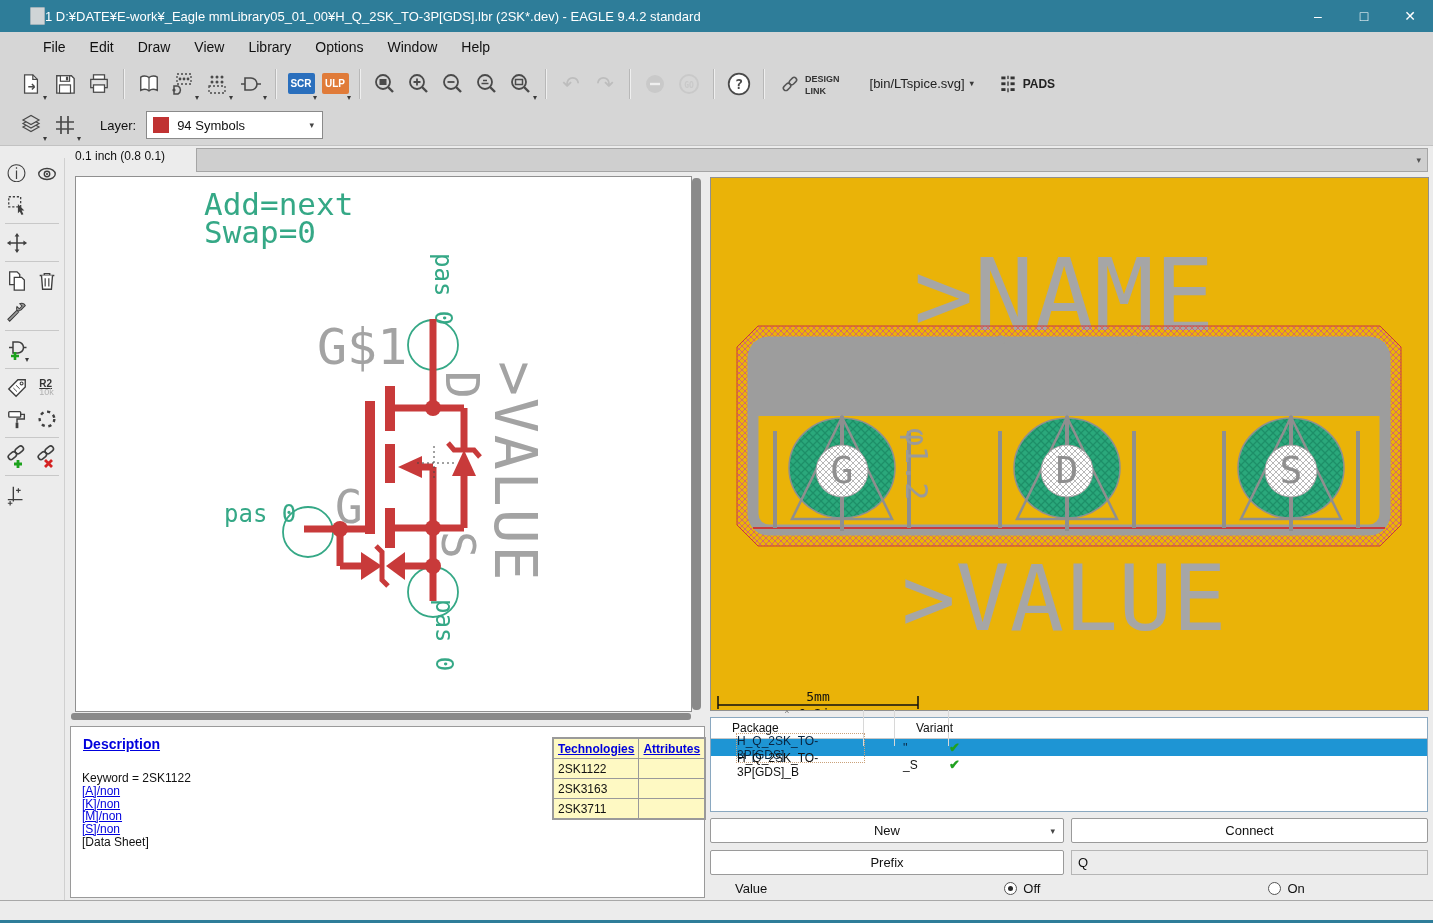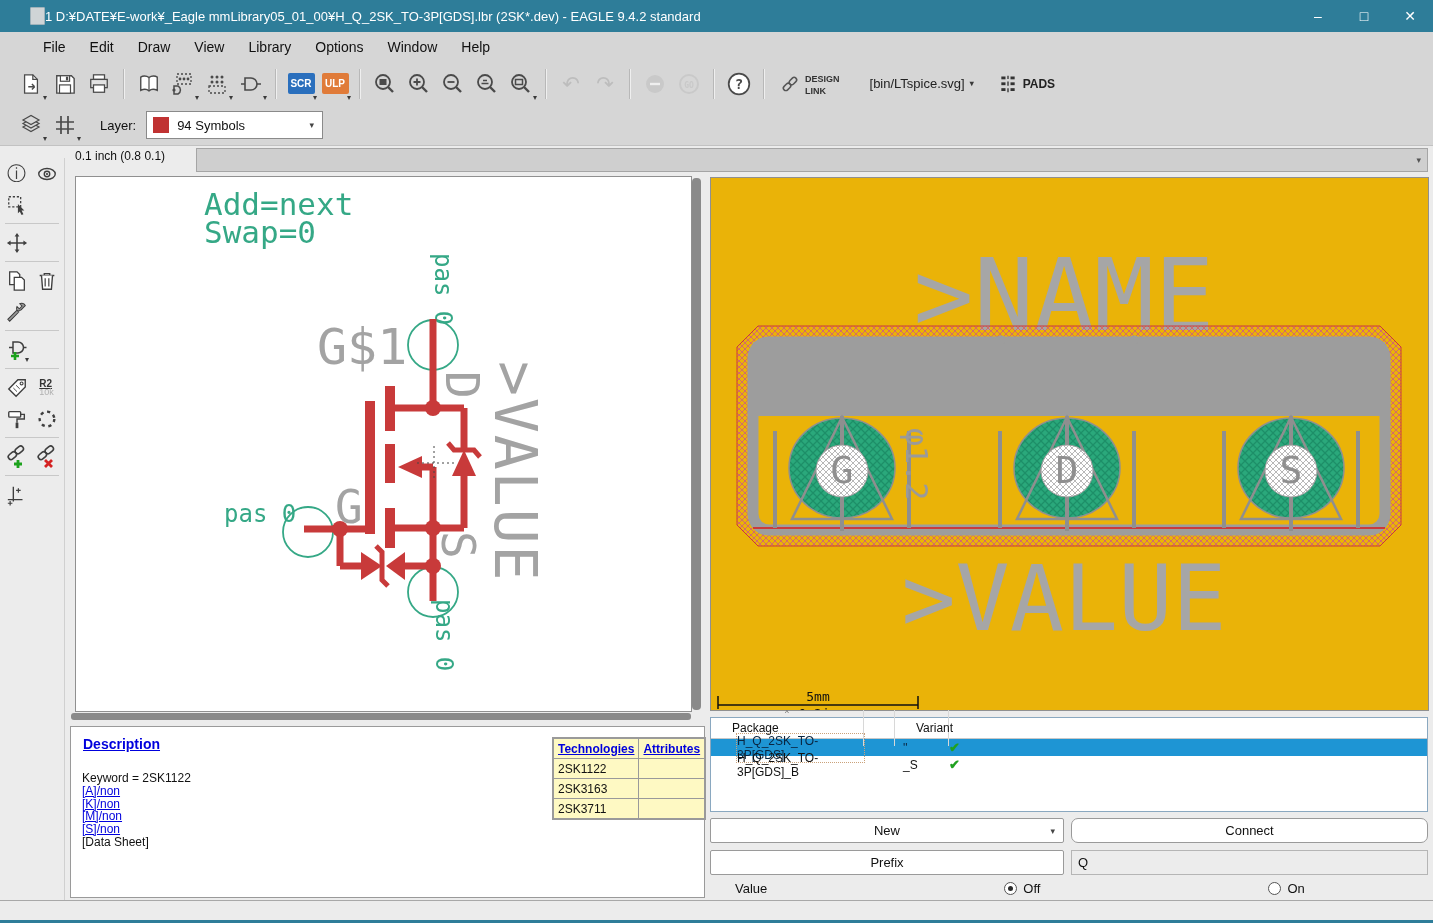--- a/index.html
+++ b/index.html
@@ -624,21 +624,21 @@
       <div class="pt-cell c4">
           <span class="pt-check">✔</span>
         </div>
     </div>
   </div>
 
   <div class="abs btn" style="left:710px;top:818px;width:354px;">
     <span>New</span>
     <span class="dd">▾</span>
   </div>
-  <div class="abs btn" style="left:1071px;top:818px;width:357px;border-radius:7px;">
+  <div class="abs btn" style="left:1071px;top:818px;width:357px;">
     <span>Connect</span>
   </div>
   <div class="abs btn" style="left:710px;top:850px;width:354px;">
     <span>Prefix</span>
   </div>
   <div class="abs field" style="left:1071px;top:850px;width:357px;">
     <span>Q</span>
   </div>
 
   <div class="abs value-row">

